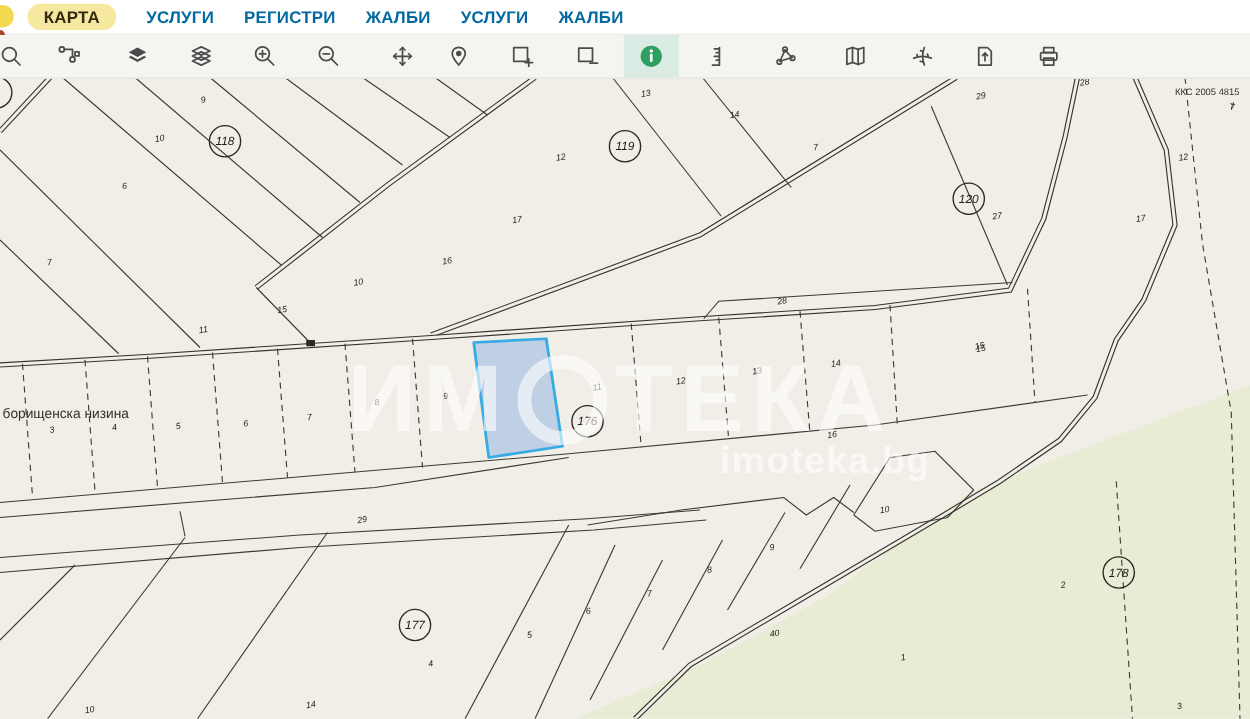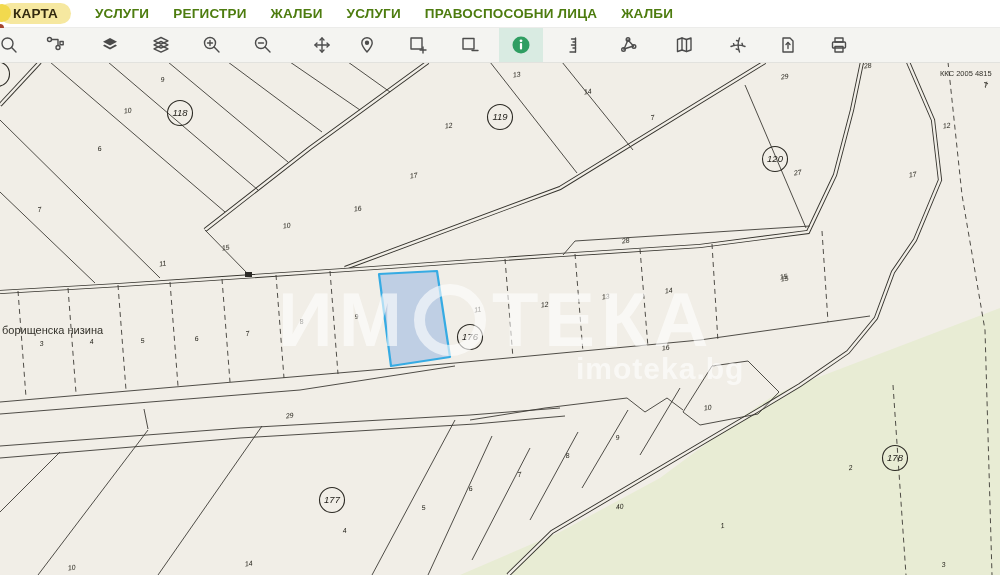--- a/index.html
+++ b/index.html
@@ -1,22 +1,22 @@
 <!DOCTYPE html>
 <html><head>
 <meta charset="utf-8">
 <style>
   html,body{margin:0;padding:0;}
   body{width:1000px;height:575px;position:relative;overflow:hidden;
        font-family:"Liberation Sans",sans-serif;background:#fff;}
   
   .menubar{position:absolute;left:0;top:0;width:1000px;height:28px;background:#ffffff;
            border-bottom:1px solid #ececea;display:flex;align-items:center;gap:24px;
-           box-sizing:border-box;z-index:5;}
-  .menu-item{font-size:13.5px;font-weight:bold;color:#4d7c0f;letter-spacing:.2px;
+           padding-left:22px;box-sizing:border-box;z-index:5;}
+  .menu-item{font-size:13.5px;font-weight:bold;color:#0369a1;letter-spacing:.2px;
              white-space:nowrap;cursor:pointer;}
   .menu-item.active{background:#f6e8a0;color:#32290f;border-radius:12px;padding:3px 13px;}
   .logo-blob{position:absolute;left:-7px;top:4px;width:18px;height:18px;border-radius:50%;
              background:#f2d94e;}
   .logo-dot{position:absolute;left:-4px;top:24px;width:8px;height:8px;border-radius:50%;
             background:#a4452f;}
   
   .toolbar{position:absolute;left:0;top:28px;width:1000px;height:34px;background:#f4f4f1;
            border-bottom:1px solid #e2e2de;z-index:5;}
   .tool{position:absolute;top:0;width:44px;height:34px;display:flex;align-items:center;
@@ -37,21 +37,20 @@
 <body>
 
 <div class="menubar">
   <span class="logo-blob"></span>
   <span class="logo-dot"></span>
   <span class="menu-item active">КАРТА</span>
   <span class="menu-item">УСЛУГИ</span>
   <span class="menu-item">РЕГИСТРИ</span>
   <span class="menu-item">ЖАЛБИ</span>
   <span class="menu-item">УСЛУГИ</span>
-  <span class="menu-item">ПРАВОСПОСОБНИ ЛИЦА</span>
   <span class="menu-item">ЖАЛБИ</span>
 </div>
 
 <div class="toolbar">
   <button class="tool" style="left:-13px">
     <svg width="20" height="20">
         <circle cx="8.5" cy="8.5" r="5.5"></circle>
         <line x1="12.6" y1="12.6" x2="17" y2="17"></line>
       </svg>
   </button>

